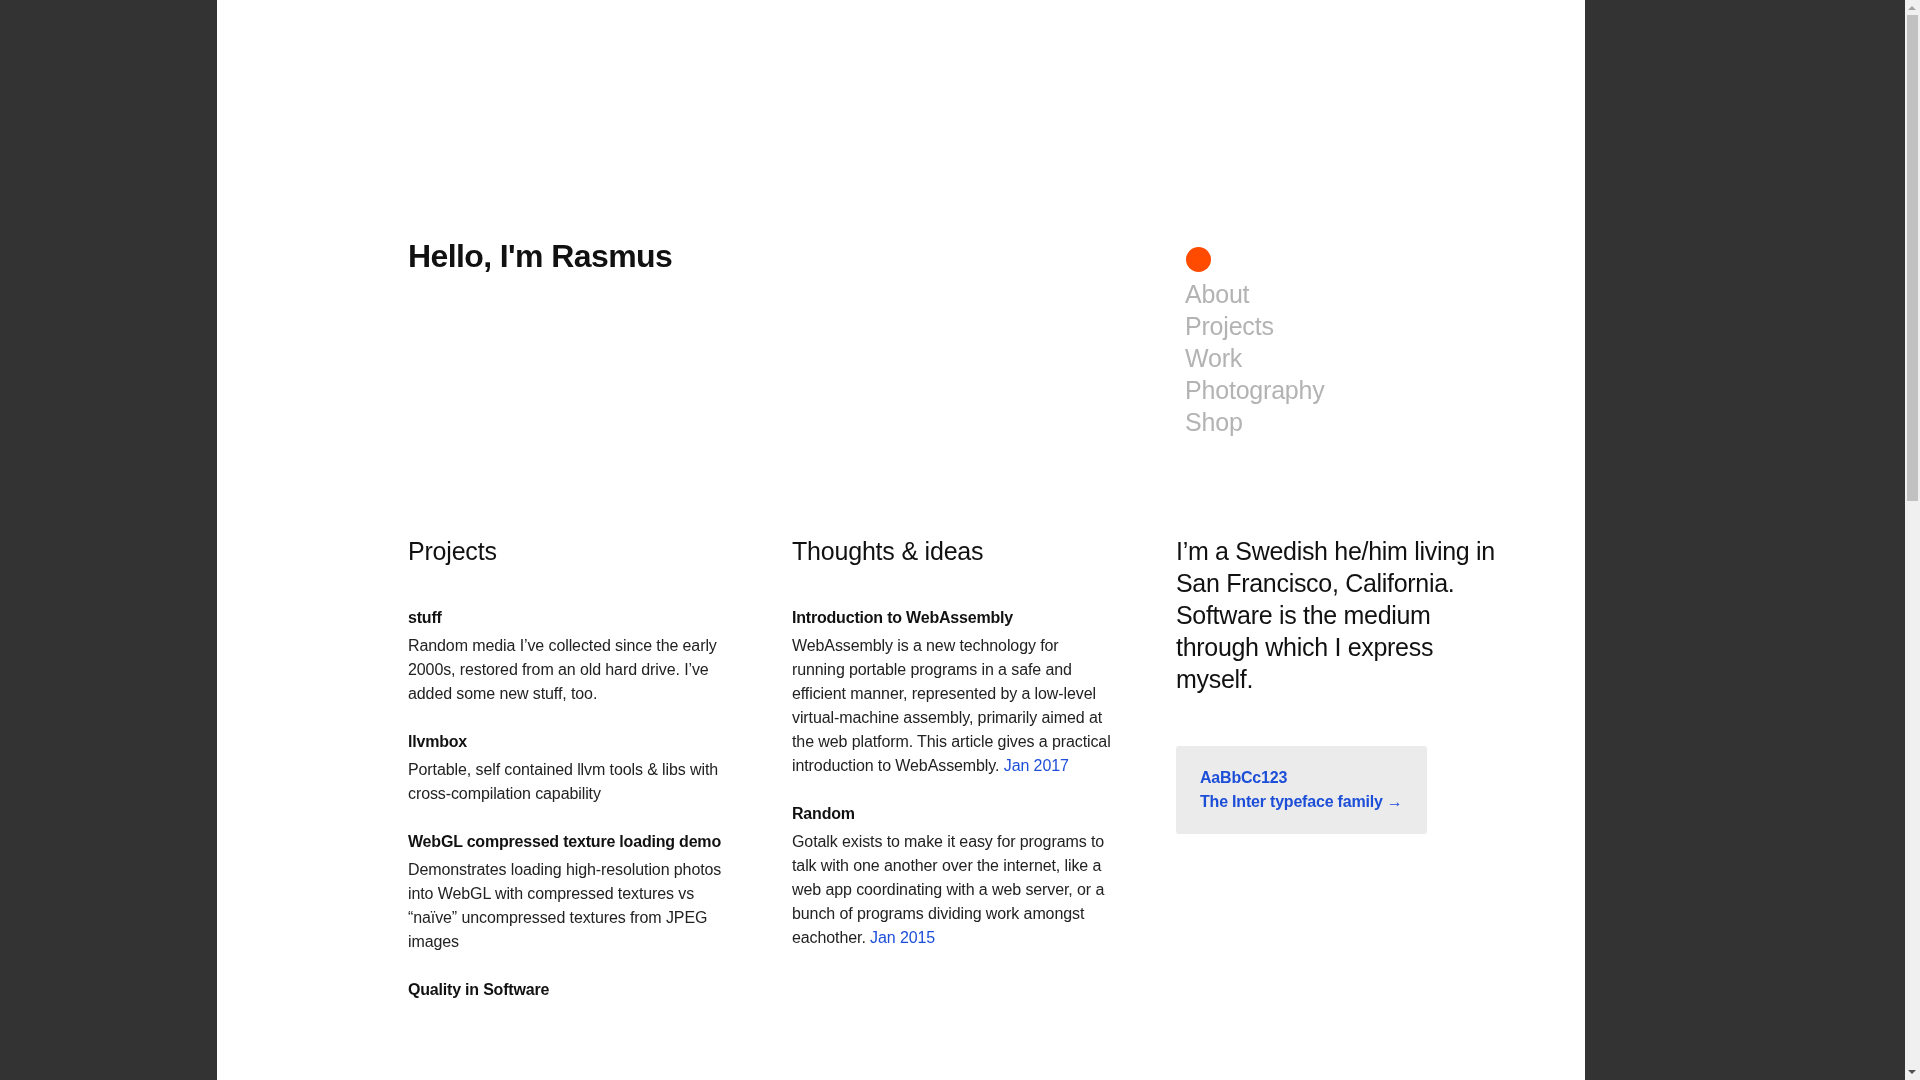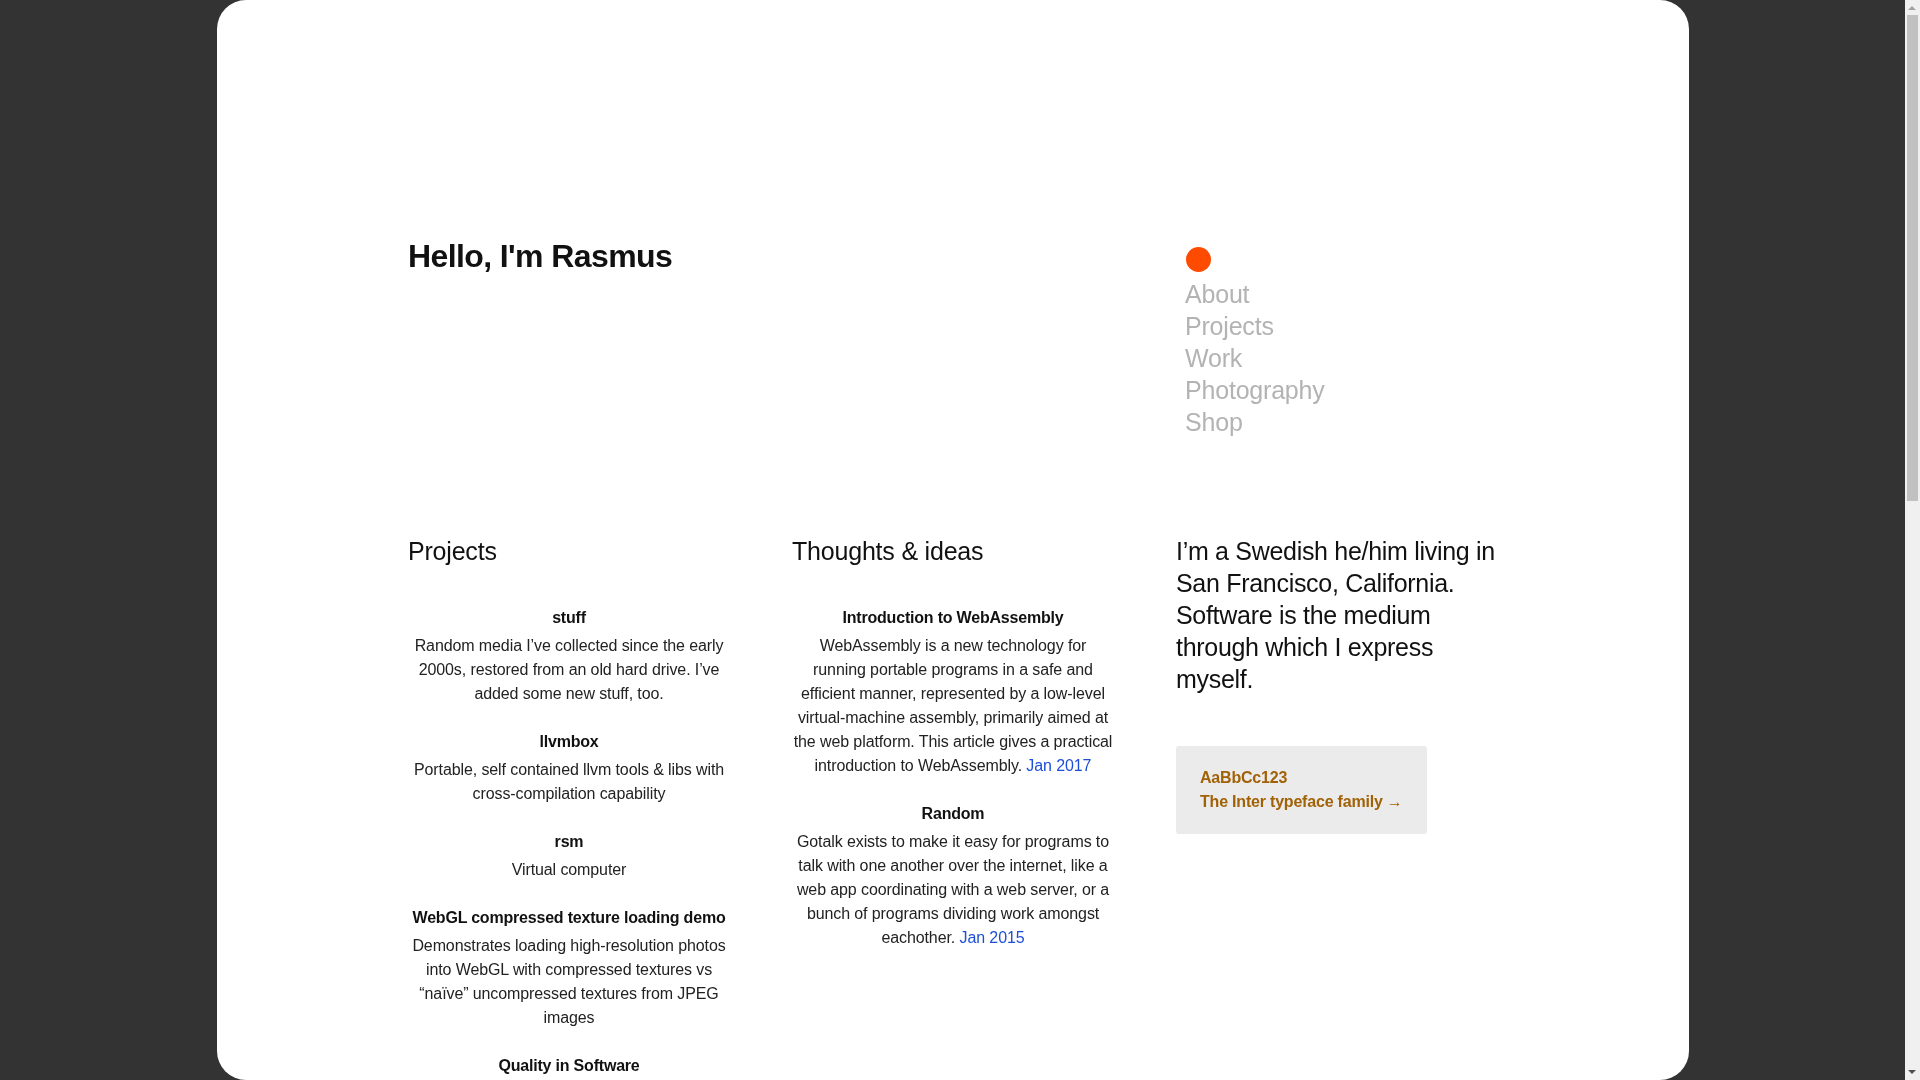--- a/index.html
+++ b/index.html
@@ -3,22 +3,22 @@
   <meta charset="utf-8">
   <style>
     html, body { margin: 0; padding: 0; }
     body {
       width: 1920px; height: 1080px; overflow: hidden;
       background: #333333;
       font-family: "Liberation Sans", "DejaVu Sans", sans-serif;
       position: relative;
     }
     .page {
-      position: absolute; left: 217px; top: 0; width: 1472px; height: 1080px;
-      background: #ffffff; color: #111111; border-radius: 29px;
+      position: absolute; left: 217px; top: 0; width: 1368px; height: 1080px;
+      background: #ffffff; color: #111111;
     }
     .hello {
       position: absolute; left: 191px; top: 238px;
       font-size: 32px; font-weight: 700; letter-spacing: -0.6px; margin: 0;
       color: #111;
     }
     .nav { position: absolute; left: 968px; top: 247px; }
     .dot {
       width: 25px; height: 25px; border-radius: 50%;
       background: #ff4b00; margin-left: 1px; margin-bottom: 6px;
@@ -28,38 +28,38 @@
       color: #b3b3b3; text-decoration: none; letter-spacing: -0.2px;
     }
     .col { position: absolute; top: 535px; width: 322px; }
     .col.left { left: 191px; }
     .col.mid { left: 575px; }
     .col.right { left: 959px; width: 330px; }
     .col h2 {
       font-size: 25px; font-weight: 400; margin: 0 0 39px 0; line-height: 32px;
       letter-spacing: -0.2px;
     }
-    .item { margin-bottom: 24px; text-align: center; }
+    .item { margin-bottom: 24px; }
     .item .title {
       font-size: 16px; font-weight: 700; line-height: 24px; margin-bottom: 4px;
       letter-spacing: -0.2px; color: #111;
     }
     .item .desc {
       font-size: 16px; line-height: 24px; color: #222;
       letter-spacing: -0.1px;
     }
     .item .date { color: #1d4ed8; }
     .intro {
       font-size: 25px; line-height: 32px; margin: 0 0 51px 0;
       letter-spacing: -0.3px; color: #111;
     }
     .cta {
       display: inline-block; background: #ebebeb; border-radius: 3px;
       padding: 20px 24px; font-size: 16px; font-weight: 700;
-      line-height: 24px; color: #a16207; text-decoration: none;
+      line-height: 24px; color: #1d4ed8; text-decoration: none;
       margin-bottom: 18px; letter-spacing: -0.2px;
     }
     .cta-wrap { display: block; }
     .scrollbar {
       position: absolute; right: 0; top: 0; width: 15px; height: 1080px;
       background: #f0f0f0;
     }
     .scroll-up, .scroll-down {
       position: absolute; left: 3px; width: 0; height: 0;
       border-left: 4px solid transparent; border-right: 4px solid transparent;
@@ -90,24 +90,20 @@
     <h2>Projects</h2>
     <div class="item">
       <div class="title">stuff</div>
       <div class="desc">Random media I’ve collected since the early 2000s, restored from an old hard drive. I’ve added some new stuff, too.</div>
     </div>
     <div class="item">
       <div class="title">llvmbox</div>
       <div class="desc">Portable, self contained llvm tools &amp; libs with cross-compilation capability</div>
     </div>
     <div class="item">
-      <div class="title">rsm</div>
-      <div class="desc">Virtual computer</div>
-    </div>
-    <div class="item">
       <div class="title">WebGL compressed texture loading demo</div>
       <div class="desc">Demonstrates loading high-resolution photos into WebGL with compressed textures vs “naïve” uncompressed textures from JPEG images</div>
     </div>
     <div class="item">
       <div class="title">Quality in Software</div>
     </div>
   </section>
 
   <section class="col mid">
     <h2>Thoughts &amp; ideas</h2>

